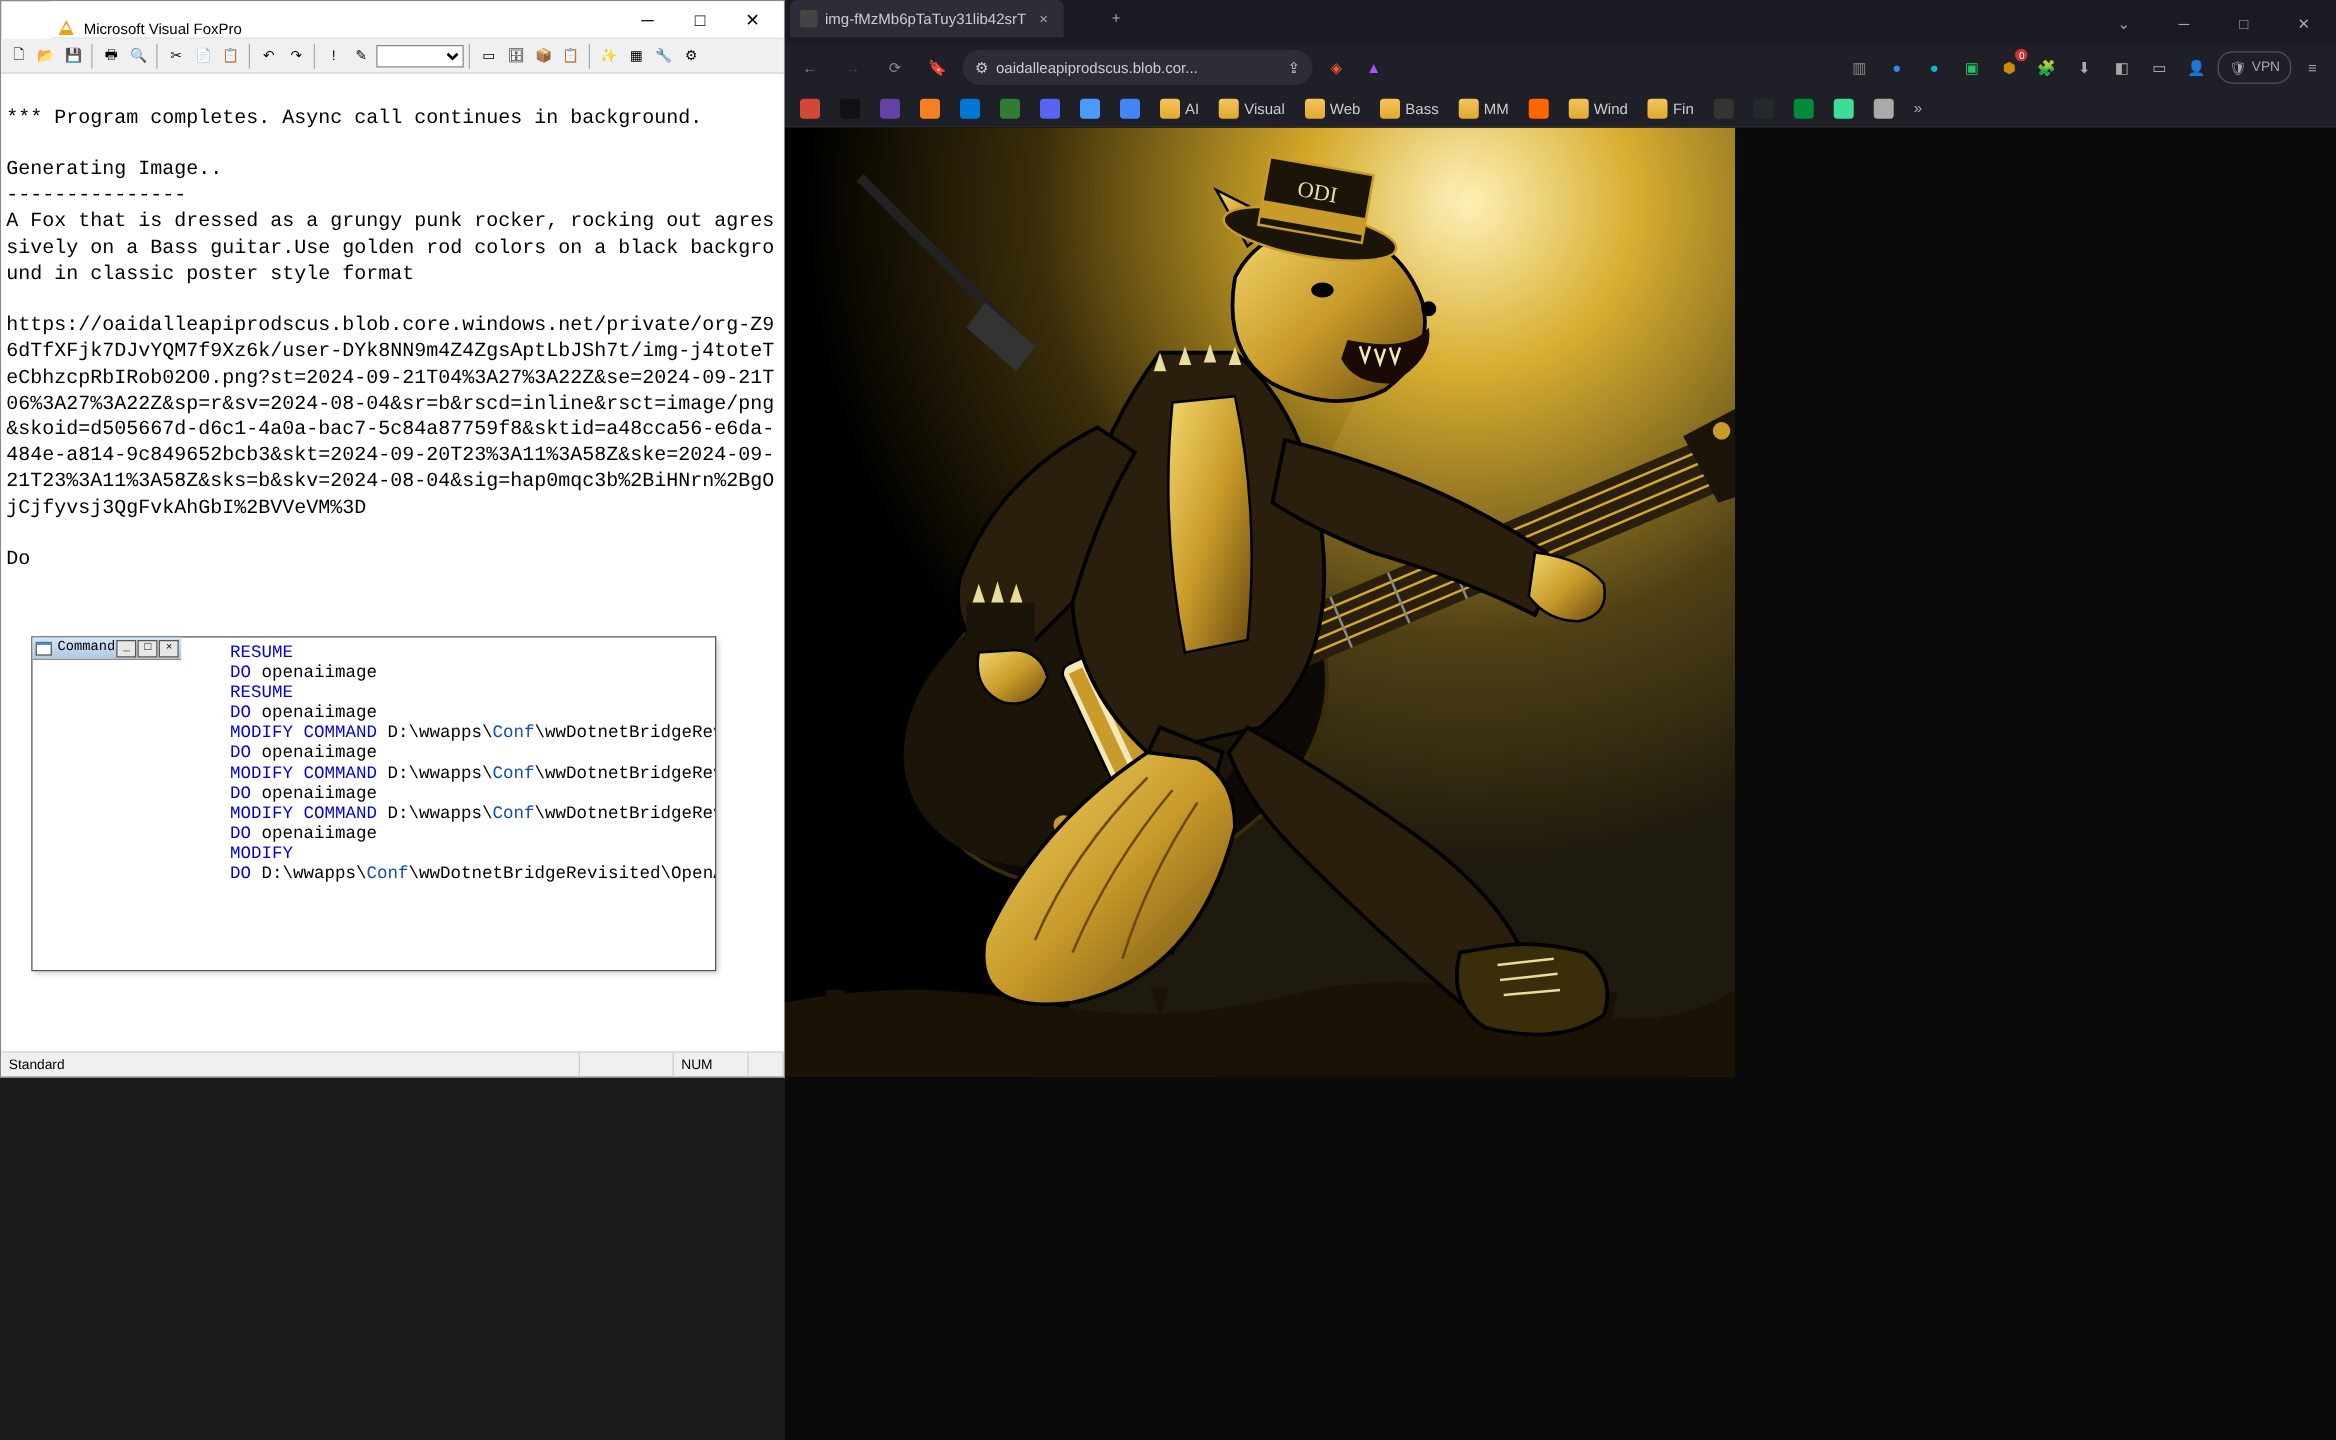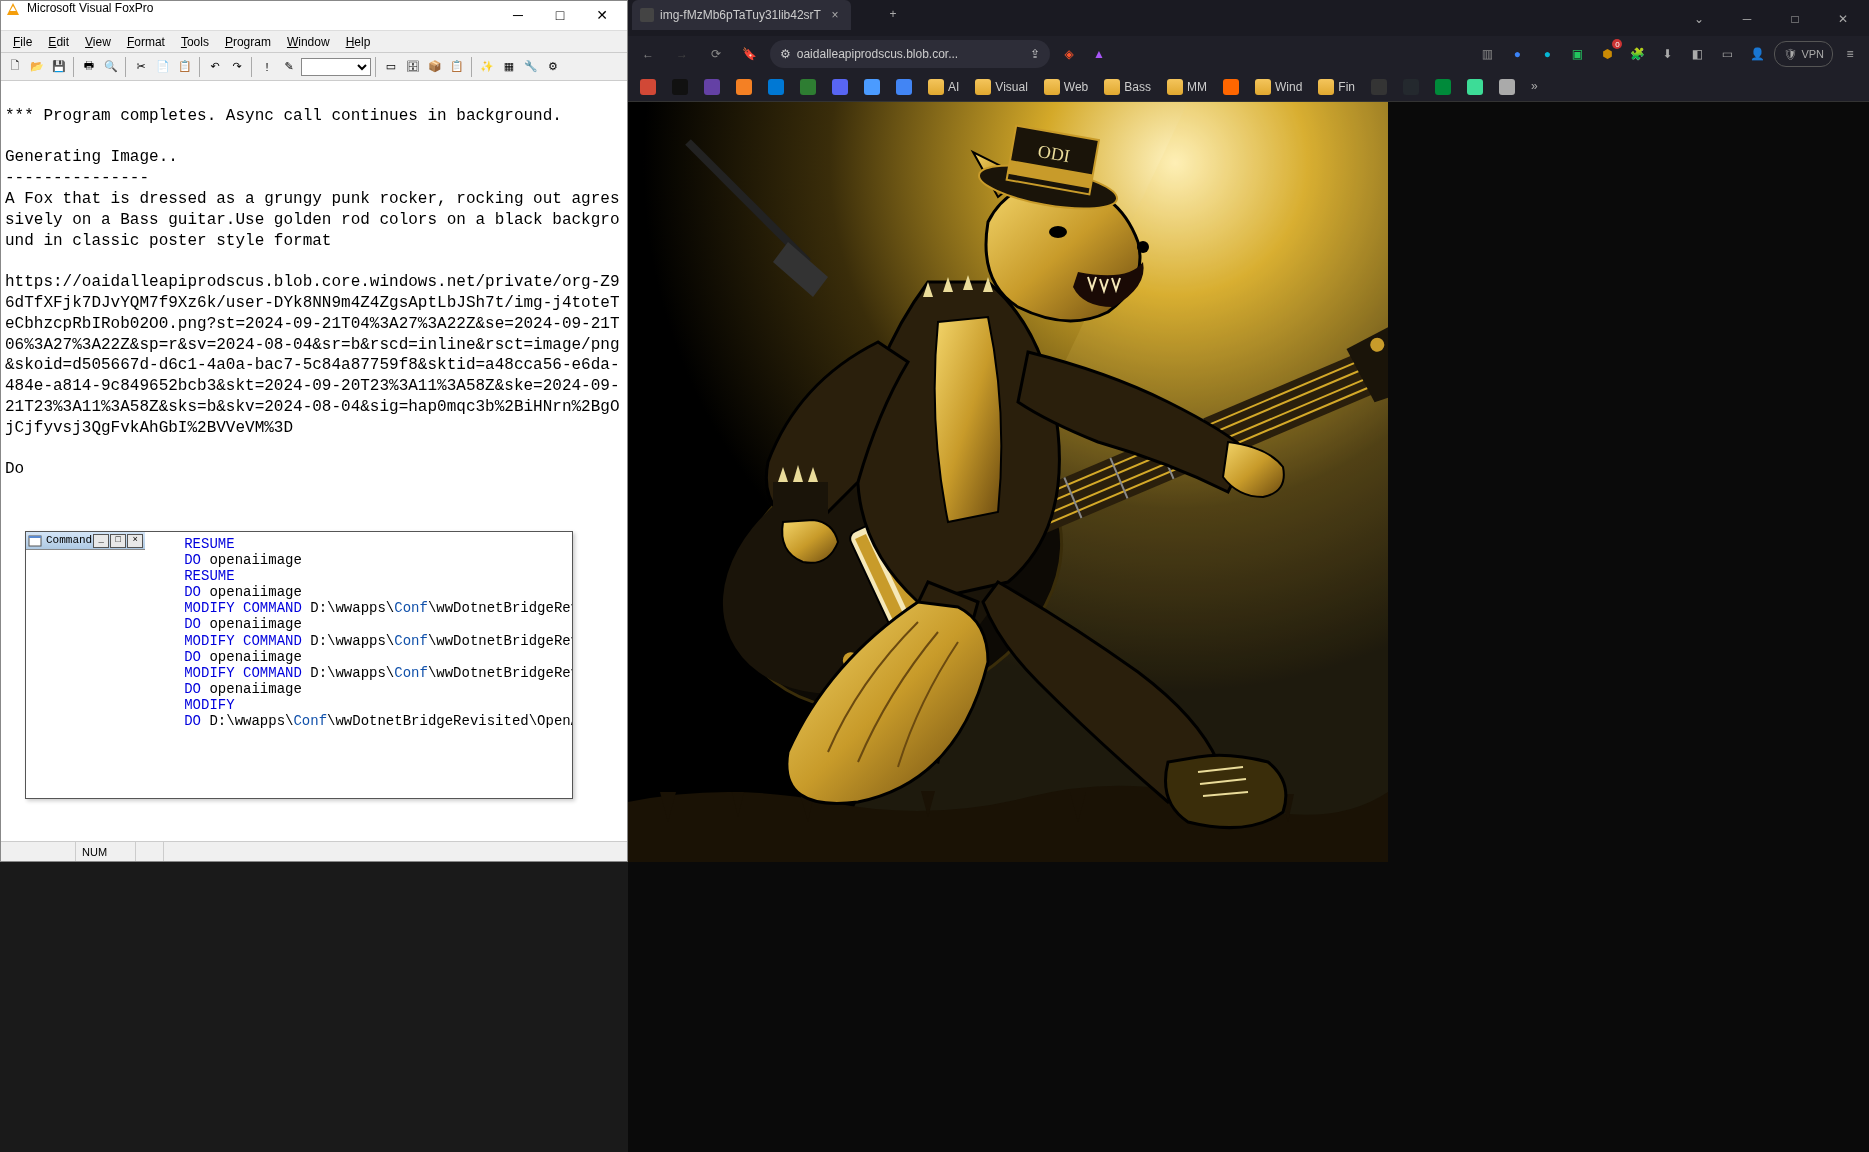--- a/index.html
+++ b/index.html
@@ -18,23 +18,24 @@
   background: #fff;
   display: flex;
   flex-direction: column;
   border: 1px solid #888;
   position: relative;
 }
 .titlebar {
   height: 30px;
   background: #fff;
   display: flex;
-  align-items: flex-start;
+  align-items: flex-end;
   padding: 0 4px;
   border-bottom: 1px solid #ddd;
+  margin-left: 40px;
 }
 .titlebar-icon {
   width: 16px;
   height: 16px;
   margin-right: 6px;
   display: inline-block;
 }
 .titlebar-icon svg { width:16px; height:16px; }
 .titlebar-text { flex: 1; font-size: 12px; }
 .win-controls { display: flex; }
@@ -282,30 +283,20 @@
         </svg>
     </span>
     <span class="titlebar-text">Microsoft Visual FoxPro</span>
     <div class="win-controls">
       <div class="win-btn">─</div>
       <div class="win-btn">□</div>
       <div class="win-btn">✕</div>
     </div>
   </div>
 
-  <div class="menubar" id="menubar">
-      <div class="menu-item"><u>F</u>ile</div>
-      <div class="menu-item"><u>E</u>dit</div>
-      <div class="menu-item"><u>V</u>iew</div>
-      <div class="menu-item"><u>F</u>ormat</div>
-      <div class="menu-item"><u>T</u>ools</div>
-      <div class="menu-item"><u>P</u>rogram</div>
-      <div class="menu-item"><u>W</u>indow</div>
-      <div class="menu-item"><u>H</u>elp</div>
-    </div>
 
   <div class="toolbar">
     <div class="tool-btn">🗋</div>
     <div class="tool-btn">📂</div>
     <div class="tool-btn">💾</div>
     <div class="tool-sep"></div>
     <div class="tool-btn">🖶</div>
     <div class="tool-btn">🔍</div>
     <div class="tool-sep"></div>
     <div class="tool-btn">✂</div>
@@ -366,20 +357,21 @@
           <div class="cmd-line"><span class="kw-blue">DO </span><span>openaiimage</span></div>
           <div class="cmd-line"><span class="kw-blue">MODIFY COMMAND </span><span>D:\wwapps\</span><span class="kw-nav">Conf</span><span>\wwDotnetBridgeRevisited\OpenAiImage.prg</span></div>
           <div class="cmd-line"><span class="kw-blue">DO </span><span>openaiimage</span></div>
           <div class="cmd-line"><span class="kw-blue">MODIFY</span></div>
           <div class="cmd-line"><span class="kw-blue">DO </span><span>D:\wwapps\</span><span class="kw-nav">Conf</span><span>\wwDotnetBridgeRevisited\OpenAiImage.prg</span></div>
         </div>
     </div>
   </div>
 
   <div class="statusbar">
+    <div class="status-cell status-flex">Standard</div>
     <div class="status-cell" style="width:75px"></div>
     <div class="status-cell status-num">NUM</div>
     <div class="status-cell" style="width:28px"></div>
   </div>
 </div>
 
 <div class="browser-window">
   <div class="browser-tabs">
     <div class="browser-tab">
       <span class="tab-favicon"></span>

